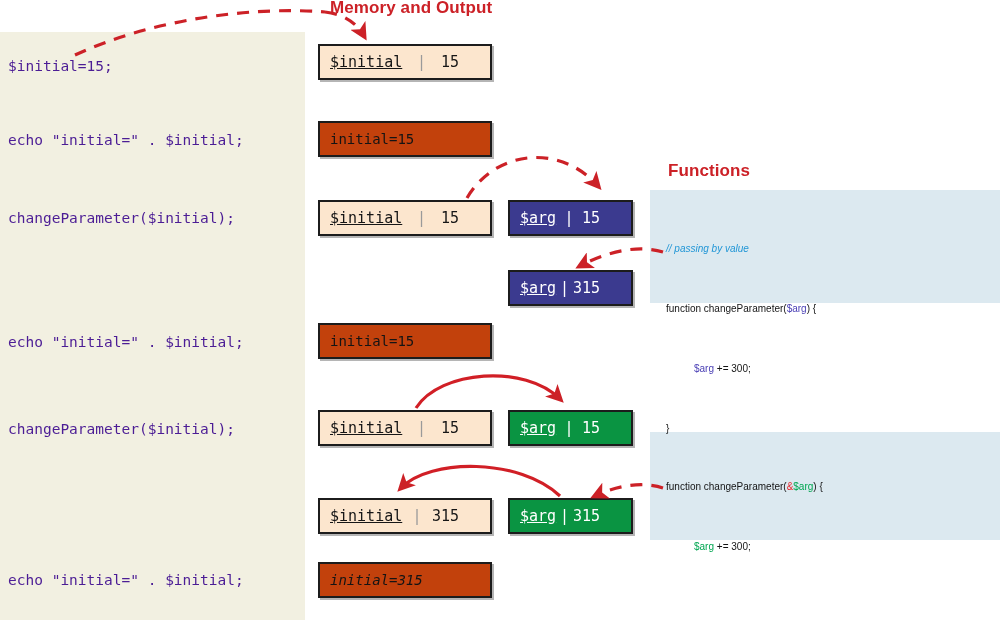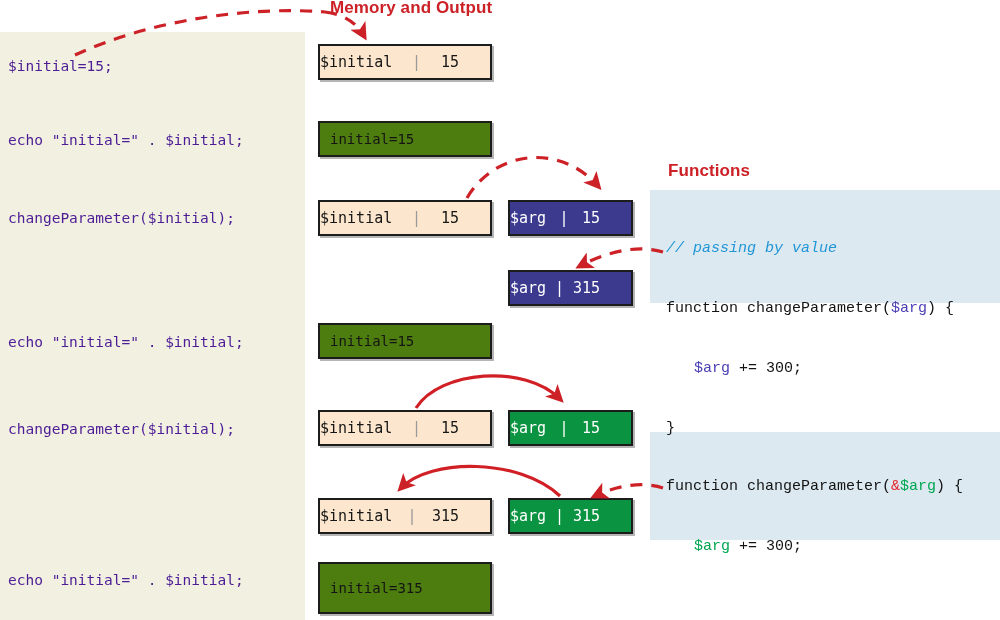--- a/index.html
+++ b/index.html
@@ -53,52 +53,52 @@
     position:absolute;
     box-sizing:border-box;
     border:2.5px solid #1c1c1c;
     font-family:"DejaVu Sans Mono","Liberation Mono",monospace;
     font-size:15px;
     display:flex;
     align-items:center;
     box-shadow:2px 2px 0 rgba(90,90,90,.45);
     white-space:pre;
   }
-  .mem-box .mb-name{flex:0 0 auto;}
+  .mem-box .mb-name{flex:0 0 auto;padding-left:10px;text-decoration:underline;}
   .mem-box .mb-sep{flex:1 1 auto;text-align:center;}
   .mem-box .mb-val{flex:0 0 auto;padding-right:31px;}
 
   .mem-box.peach{background:#fce6ce;color:#161616;}
   .mem-box.peach .mb-sep{color:#9a9a9a;}
   .mem-box.indigo{background:#3b3a8f;color:#ffffff;}
   .mem-box.indigo .mb-sep{color:#ffffff;}
   .mem-box.green{background:#0a9442;color:#ffffff;}
   .mem-box.green .mb-sep{color:#ffffff;}
 
   
   .out-box{
     position:absolute;
     box-sizing:border-box;
-    background:#4d7c0f;
+    background:#c2410c;
     border:2.5px solid #1c1c1c;
     font-family:"DejaVu Sans Mono","Liberation Mono",monospace;
     font-size:14px;
     color:#141414;
     display:flex;
     align-items:center;
     padding-left:10px;
     box-shadow:2px 2px 0 rgba(90,90,90,.45);
     white-space:pre;
   }
 
   
   .fn-code{
     position:absolute;
-    font-family:Liberation Mono, monospace;
-    font-size:15px;
+    font-family:Liberation Sans, sans-serif;
+    font-size:10px;
     line-height:20px;
     color:#141414;
     white-space:pre;
   }
   .fn-code .cmt{color:#2196d6;font-style:italic;}
   .fn-code .vv{color:#4a3fb5;}
   .fn-code .vg{color:#00a651;}
   .fn-code .amp{color:#e8262d;}
 
   
@@ -170,21 +170,21 @@
   </div>
 
   <div class="mem-box green" style="left:508px;top:498px;width:125px;height:36px;">
     <span class="mb-name">$arg</span>
     <span class="mb-sep">|</span>
     <span class="mb-val">315</span>
   </div>
 
   <div class="out-box" style="left:318px;top:121px;width:174px;height:36px;">initial=15</div>
   <div class="out-box" style="left:318px;top:323px;width:174px;height:36px;">initial=15</div>
-  <div class="out-box" style="left:318px;top:562px;width:174px;height:52px;">initial=315</div>
+  <div class="out-box" style="left:318px;top:562px;width:174px;height:36px;font-style:italic;">initial=315</div>
 
   <div class="fn-code" style="left:666px;top:199px;">
     <div><span class="cmt">// passing by value</span></div>
     <div><span>function changeParameter(</span><span class="vv">$arg</span><span>) {</span></div>
     <div style="padding-left:28px;"><span class="vv">$arg</span><span> += 300;</span></div>
     <div>}</div>
   </div>
 
   <div class="fn-code" style="left:666px;top:437px;">
     <div><span>function changeParameter(</span><span class="amp">&amp;</span><span class="vg">$arg</span><span>) {</span></div>

